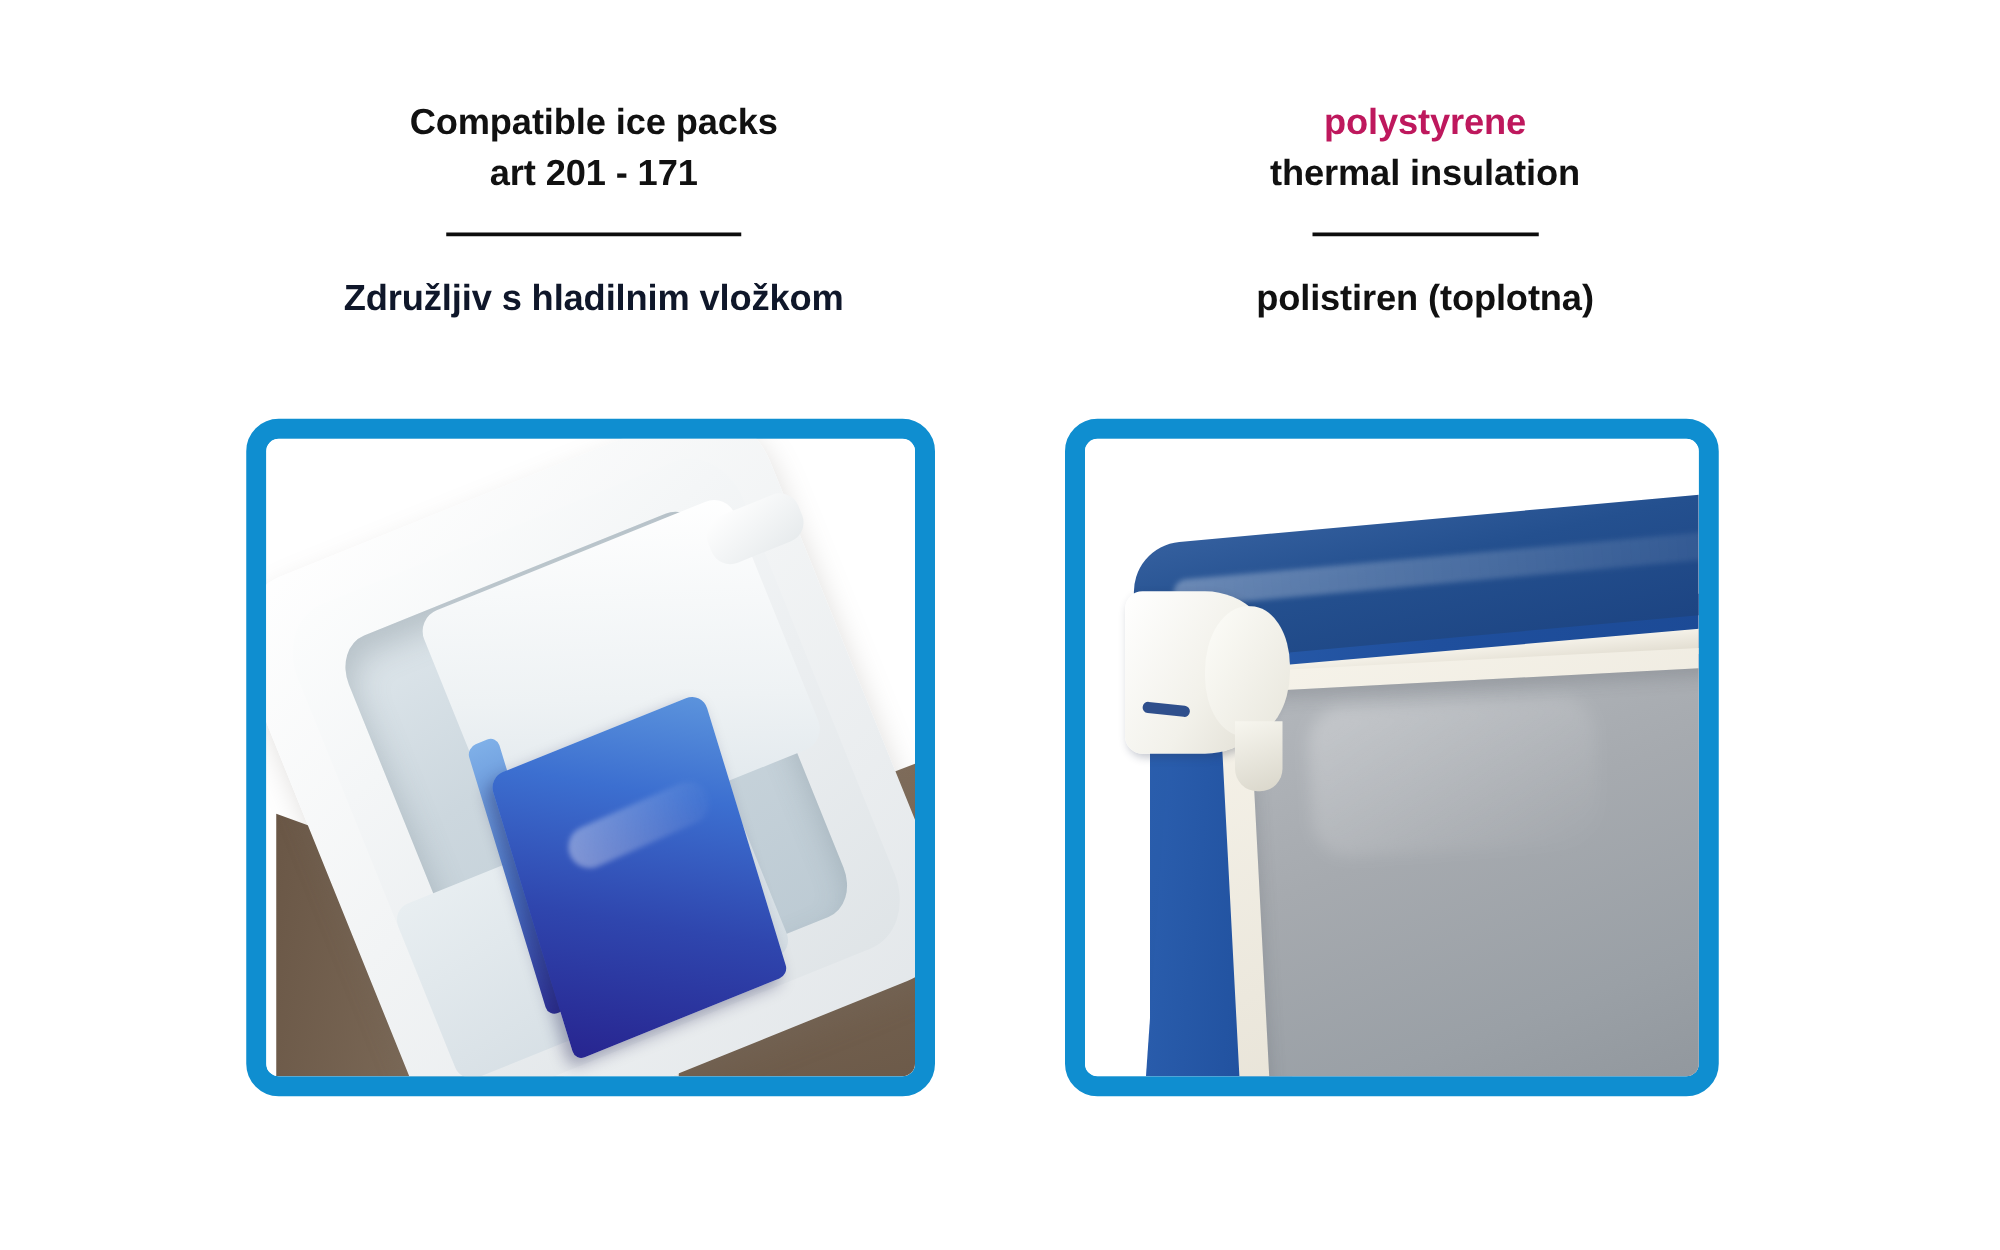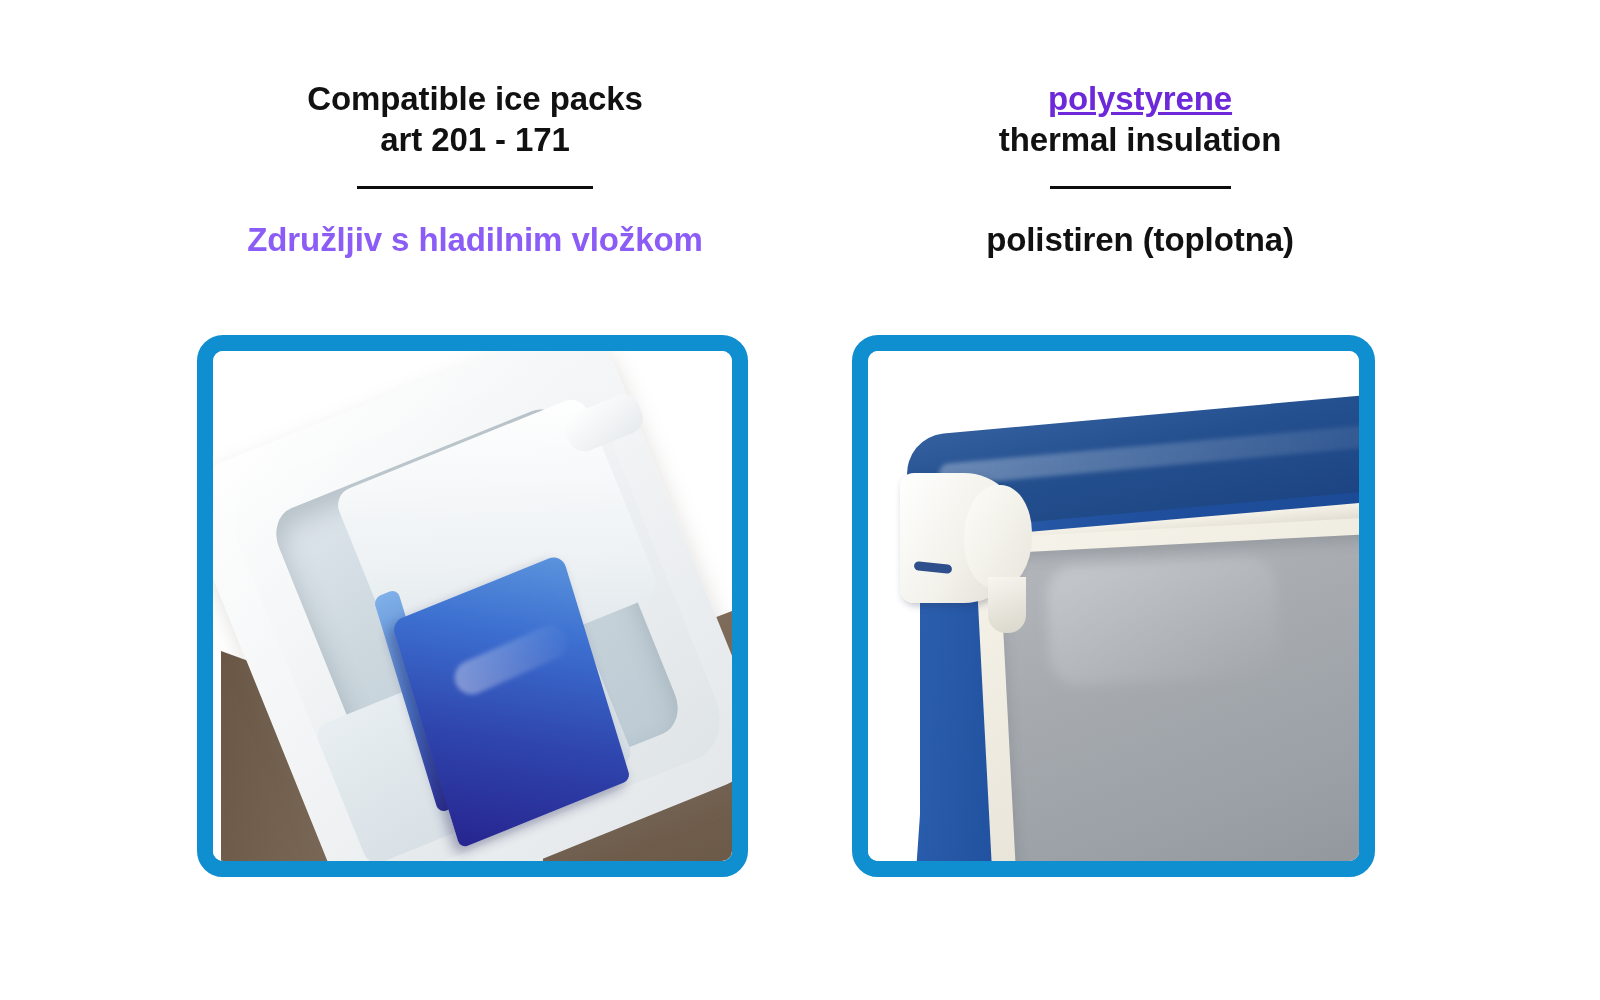--- a/index.html
+++ b/index.html
@@ -35,21 +35,21 @@
   .caption {
     position: absolute;
     left: 0;
     right: 0;
     top: 78px;
     text-align: center;
     user-select: none;
   }
   .caption-line {
     font-weight: bold;
-    font-size: 33px;
+    font-size: 29px;
     line-height: 41px;
     letter-spacing: -0.1px;
     color: #111111;
     white-space: nowrap;
   }
   .caption-rule {
     width: 236px;
     height: 3px;
     background: #0d0d0d;
     margin: 26px auto 30px auto;
@@ -289,21 +289,21 @@
 <div class="board">
 
   <section class="panel panel--left">
 
     <div class="caption">
       <div class="caption-line" style="color: rgb(17, 17, 17);">Compatible ice packs</div>
       <div class="caption-line" style="color: rgb(17, 17, 17);">art 201 - 171</div>
 
       <div class="caption-rule" style="background: rgb(13, 13, 13);"></div>
 
-      <div class="caption-line" style="color: #8b5cf6;">Združljiv s hladilnim vložkom</div>
+      <div class="caption-line" style="color: #0f172a;">Združljiv s hladilnim vložkom</div>
     </div>
 
     <div class="frame">
       <div class="photo">
         <div class="lp-body-front"></div>
         <div class="lp-body-right"></div>
         <div class="lp-shell"></div>
         <div class="lp-shell-inner"></div>
         <div class="lp-cavity"></div>
         <div class="lp-inner-wall"></div>
@@ -313,21 +313,21 @@
         <div class="lp-pack"></div>
         <div class="lp-pack-sheen"></div>
       </div>
     </div>
 
   </section>
 
   <section class="panel panel--right">
 
     <div class="caption">
-      <div class="caption-line" style="color: #6d28d9; text-decoration: underline;">polystyrene</div>
+      <div class="caption-line" style="color: #be185d;">polystyrene</div>
       <div class="caption-line" style="color: rgb(17, 17, 17);">thermal insulation</div>
 
       <div class="caption-rule" style="background: rgb(13, 13, 13);"></div>
 
       <div class="caption-line" style="color: rgb(17, 17, 17);">polistiren (toplotna)</div>
     </div>
 
     <div class="frame">
       <div class="photo">
         <div class="rp-bodyblue"></div>

